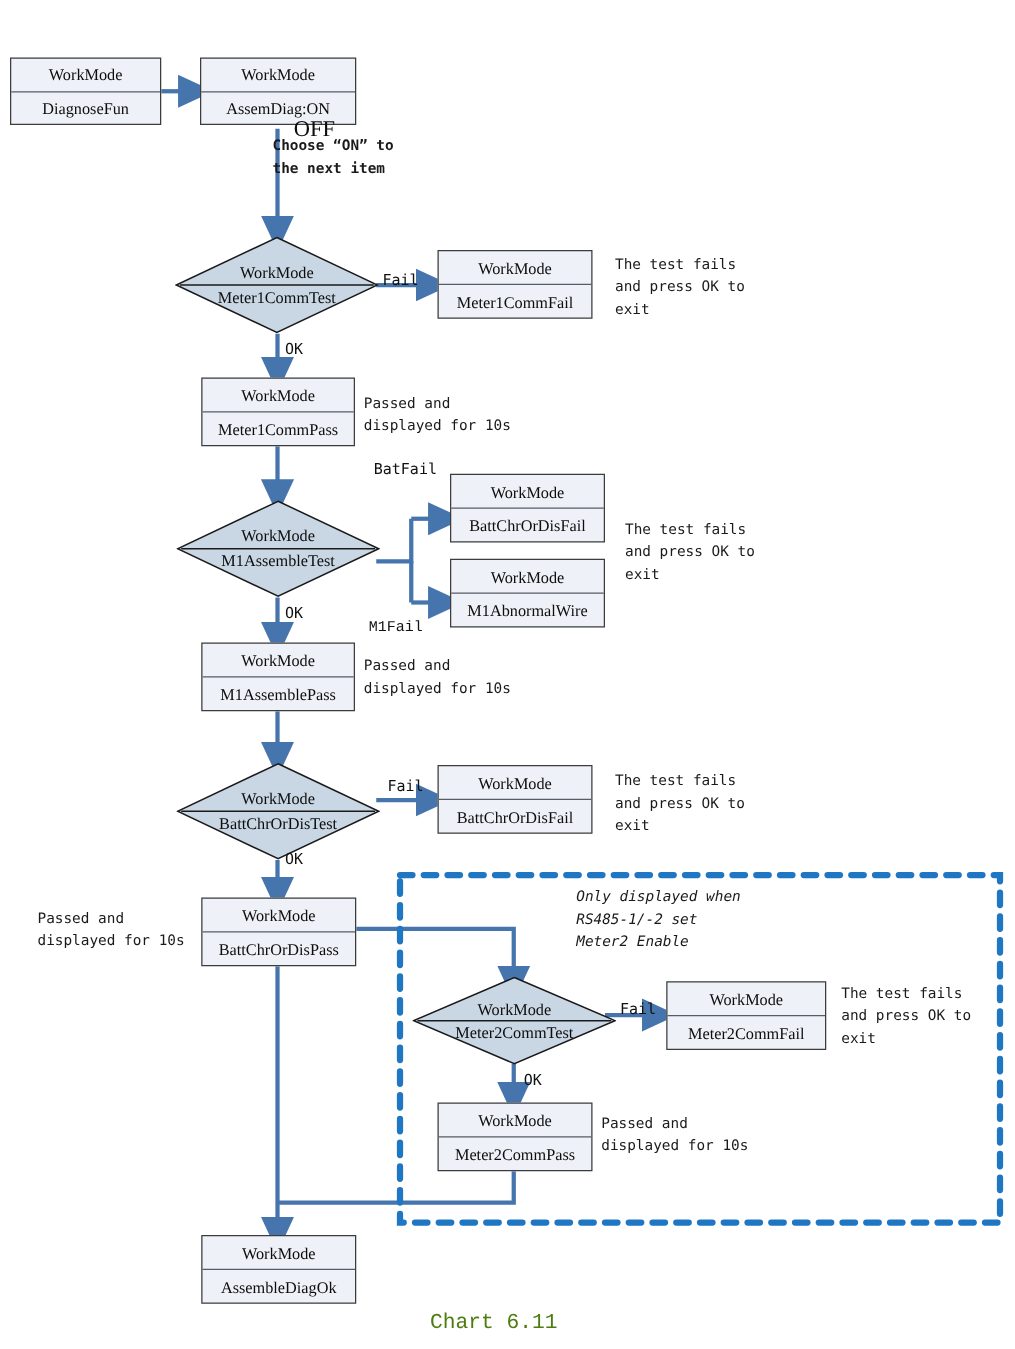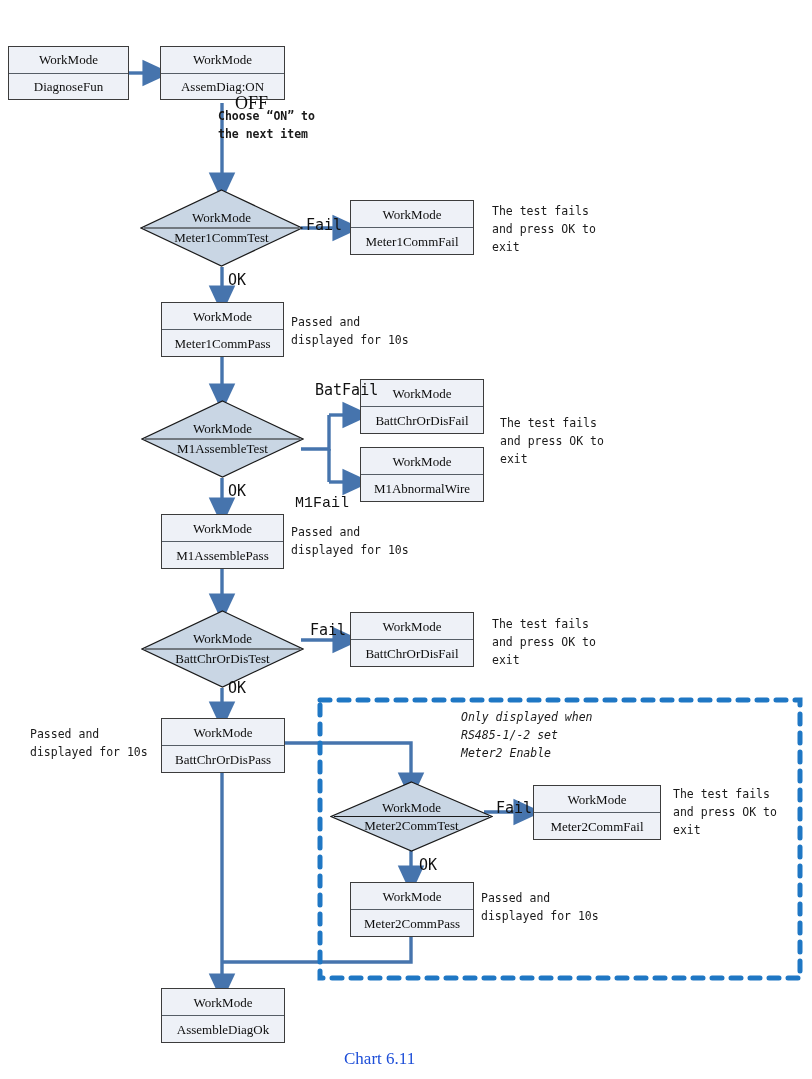--- a/index.html
+++ b/index.html
@@ -49,31 +49,31 @@
   
   .note{
     position:absolute;z-index:5;
     font-family:"DejaVu Sans Mono", monospace;
     font-size:11.5px;color:#1a1a1a;line-height:1.55;
     white-space:pre;letter-spacing:0px;
   }
   .edgelabel{
     position:absolute;z-index:5;
     font-family:"DejaVu Sans Mono", monospace;
-    font-size:15px;color:#111;white-space:nowrap;line-height:1;
+    font-size:12px;color:#111;white-space:nowrap;line-height:1;
   }
   .offlabel{
     position:absolute;z-index:6;
     font-family:"Liberation Serif", serif;
     font-size:18px;color:#0d0d0d;white-space:nowrap;
   }
   .caption{
     position:absolute;z-index:5;
-    font-family:Liberation Serif, serif;
-    font-size:17px;color:#1d4ed8;white-space:nowrap;
+    font-family:Liberation Mono, monospace;
+    font-size:17px;color:#4d7c0f;white-space:nowrap;
   }
 </style>
 </head>
 <body>
 
 <div id="canvas">
 
   <svg id="wires" viewBox="0 0 812 1079">
     <defs>
       <marker id="ah" markerWidth="9" markerHeight="9" refX="3.4" refY="4.5" orient="auto" markerUnits="strokeWidth">
@@ -217,21 +217,21 @@
     <div class="cell">Meter2CommPass</div>
   </div>
 
   <div class="node" style="left:161px;top:988px;width:124px;height:55px;">
     <div class="cell top">WorkMode</div>
     <div class="cell">AssembleDiagOk</div>
   </div>
 
   <div class="edgelabel" style="left:306px;top:218px;">Fail</div>
   <div class="edgelabel" style="left:228px;top:273px;">OK</div>
-  <div class="edgelabel" style="left:299px;top:383px;margin-left:16px;">BatFail</div>
+  <div class="edgelabel" style="left:299px;top:369px;">BatFail</div>
   <div class="edgelabel" style="left:295px;top:496px;font-family:Liberation Mono, monospace;">M1Fail</div>
   <div class="edgelabel" style="left:228px;top:484px;">OK</div>
   <div class="edgelabel" style="left:310px;top:623px;">Fail</div>
   <div class="edgelabel" style="left:228px;top:681px;">OK</div>
   <div class="edgelabel" style="left:496px;top:801px;">Fail</div>
   <div class="edgelabel" style="left:419px;top:858px;">OK</div>
 
 
   <div class="note" style="left:218px;top:108px;font-weight:bold;">Choose “ON” to
 the next item</div>

